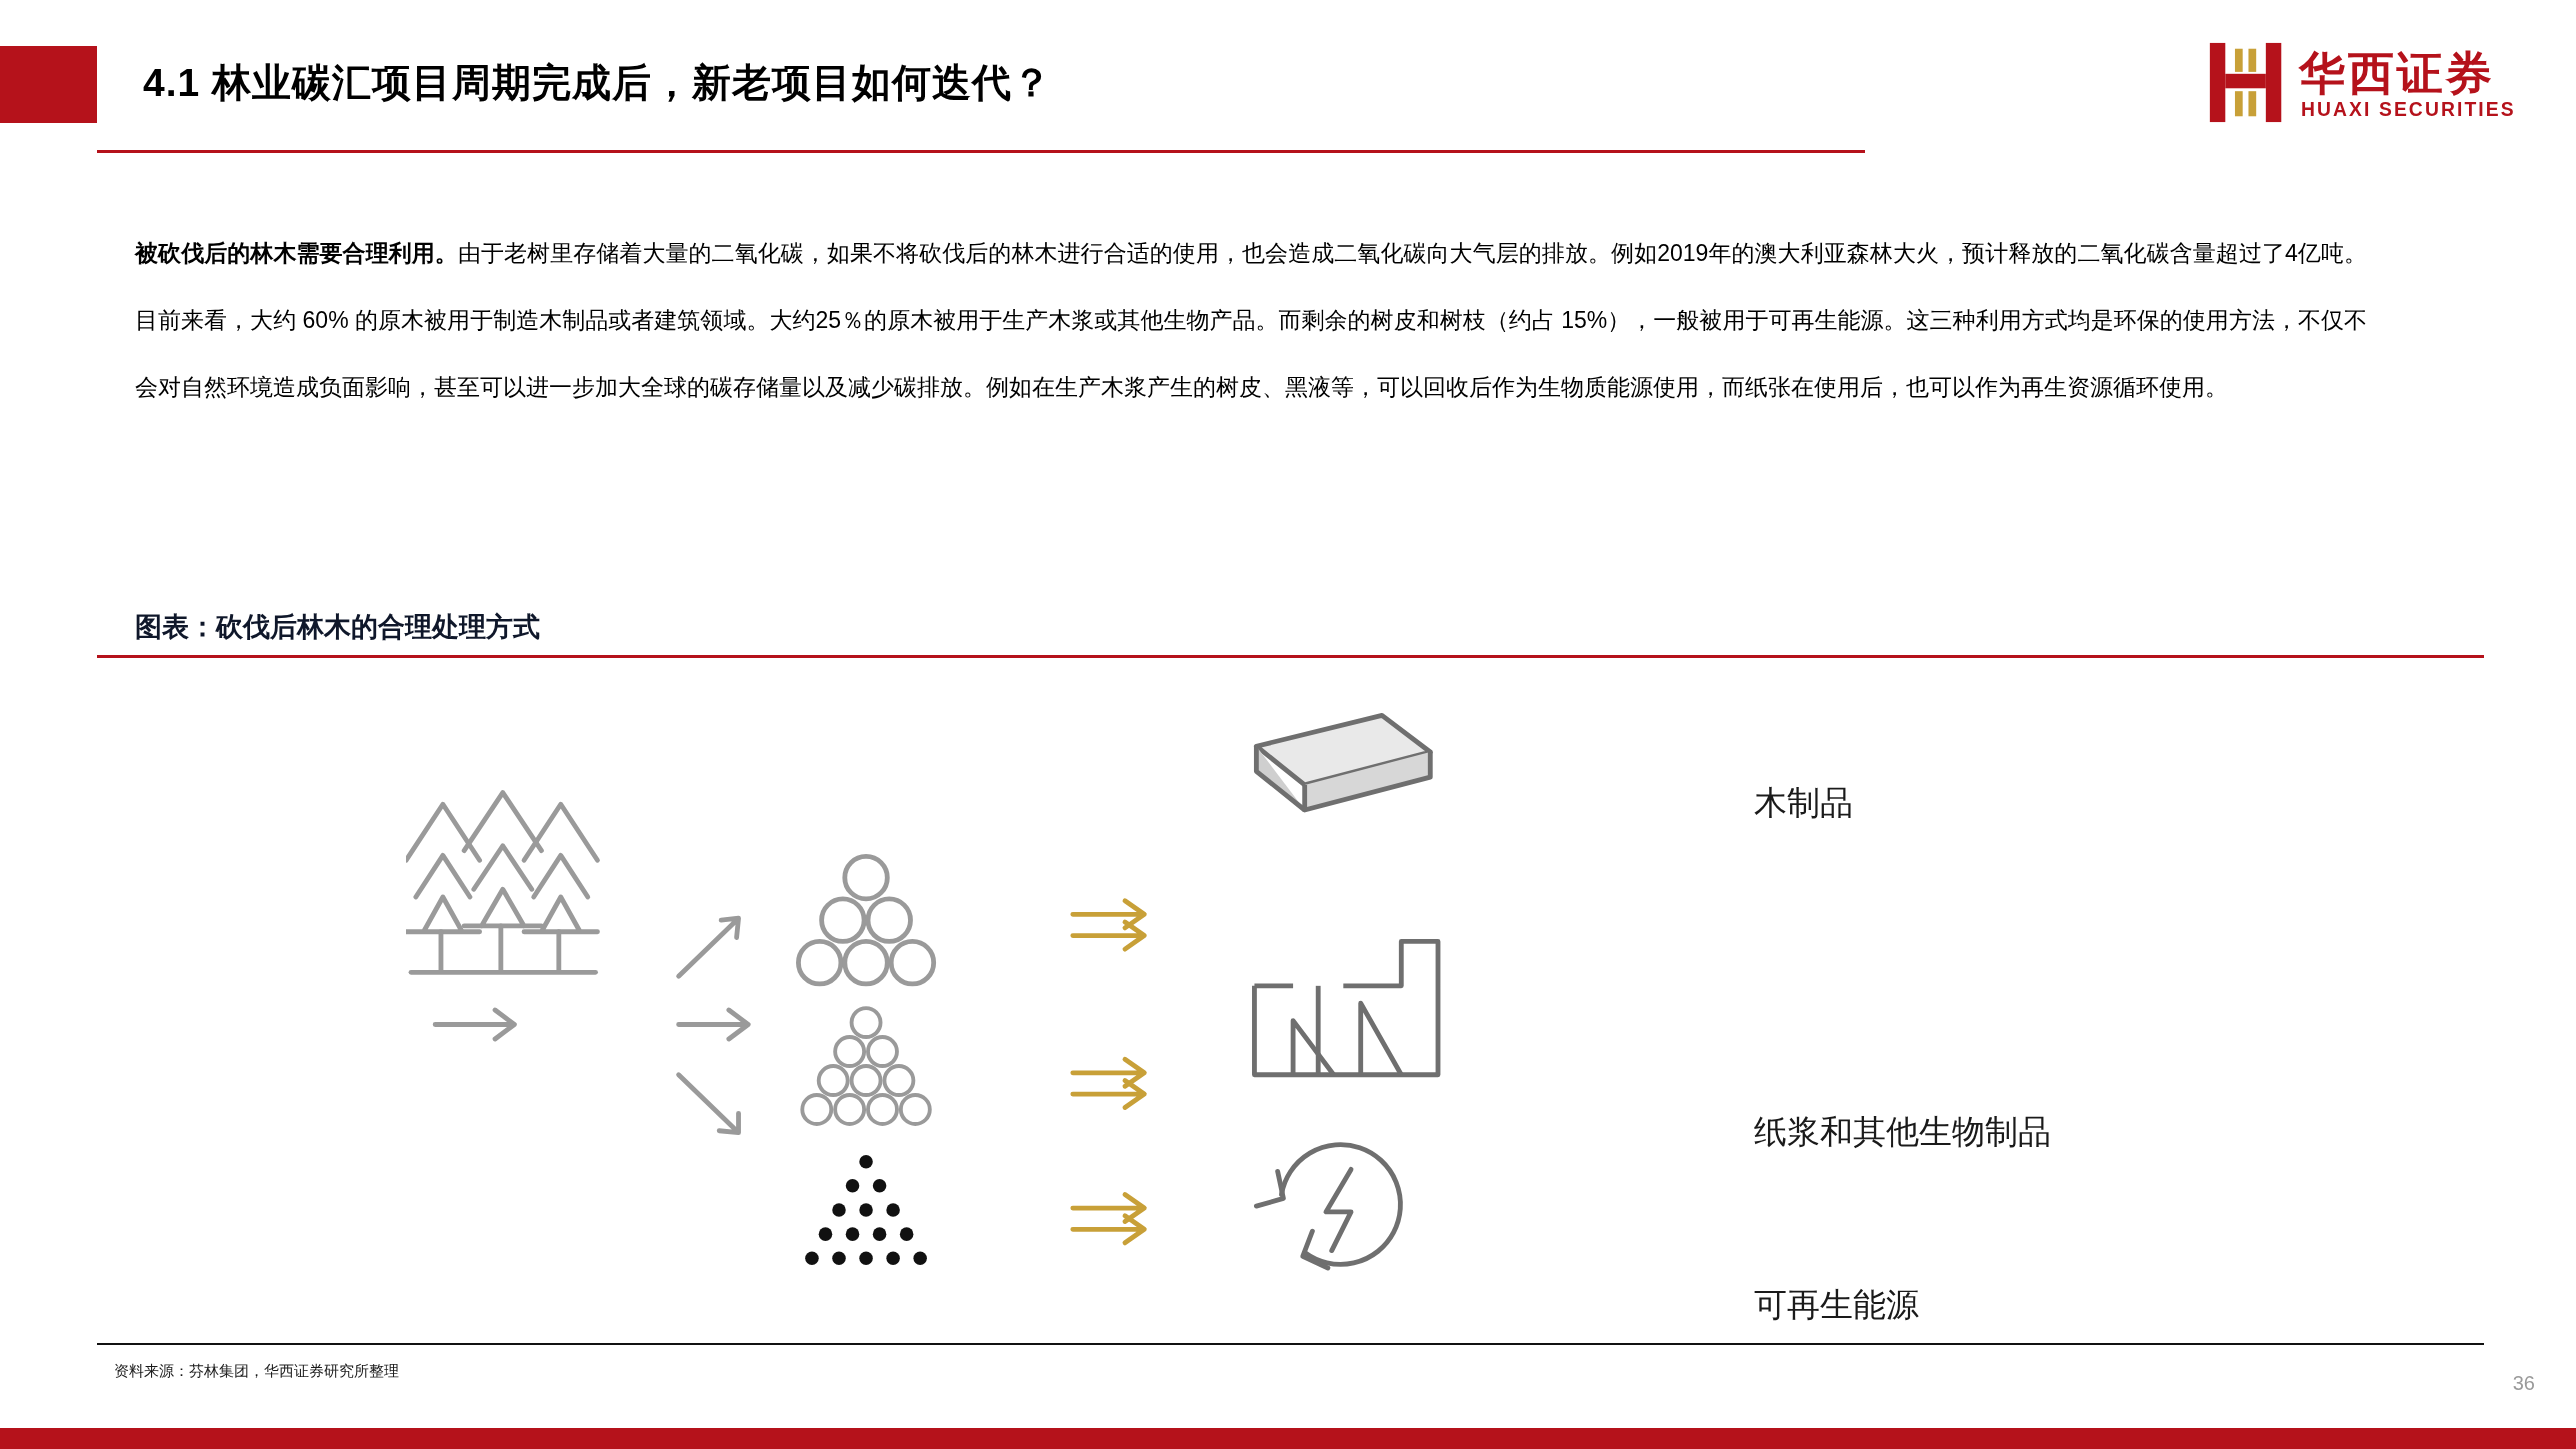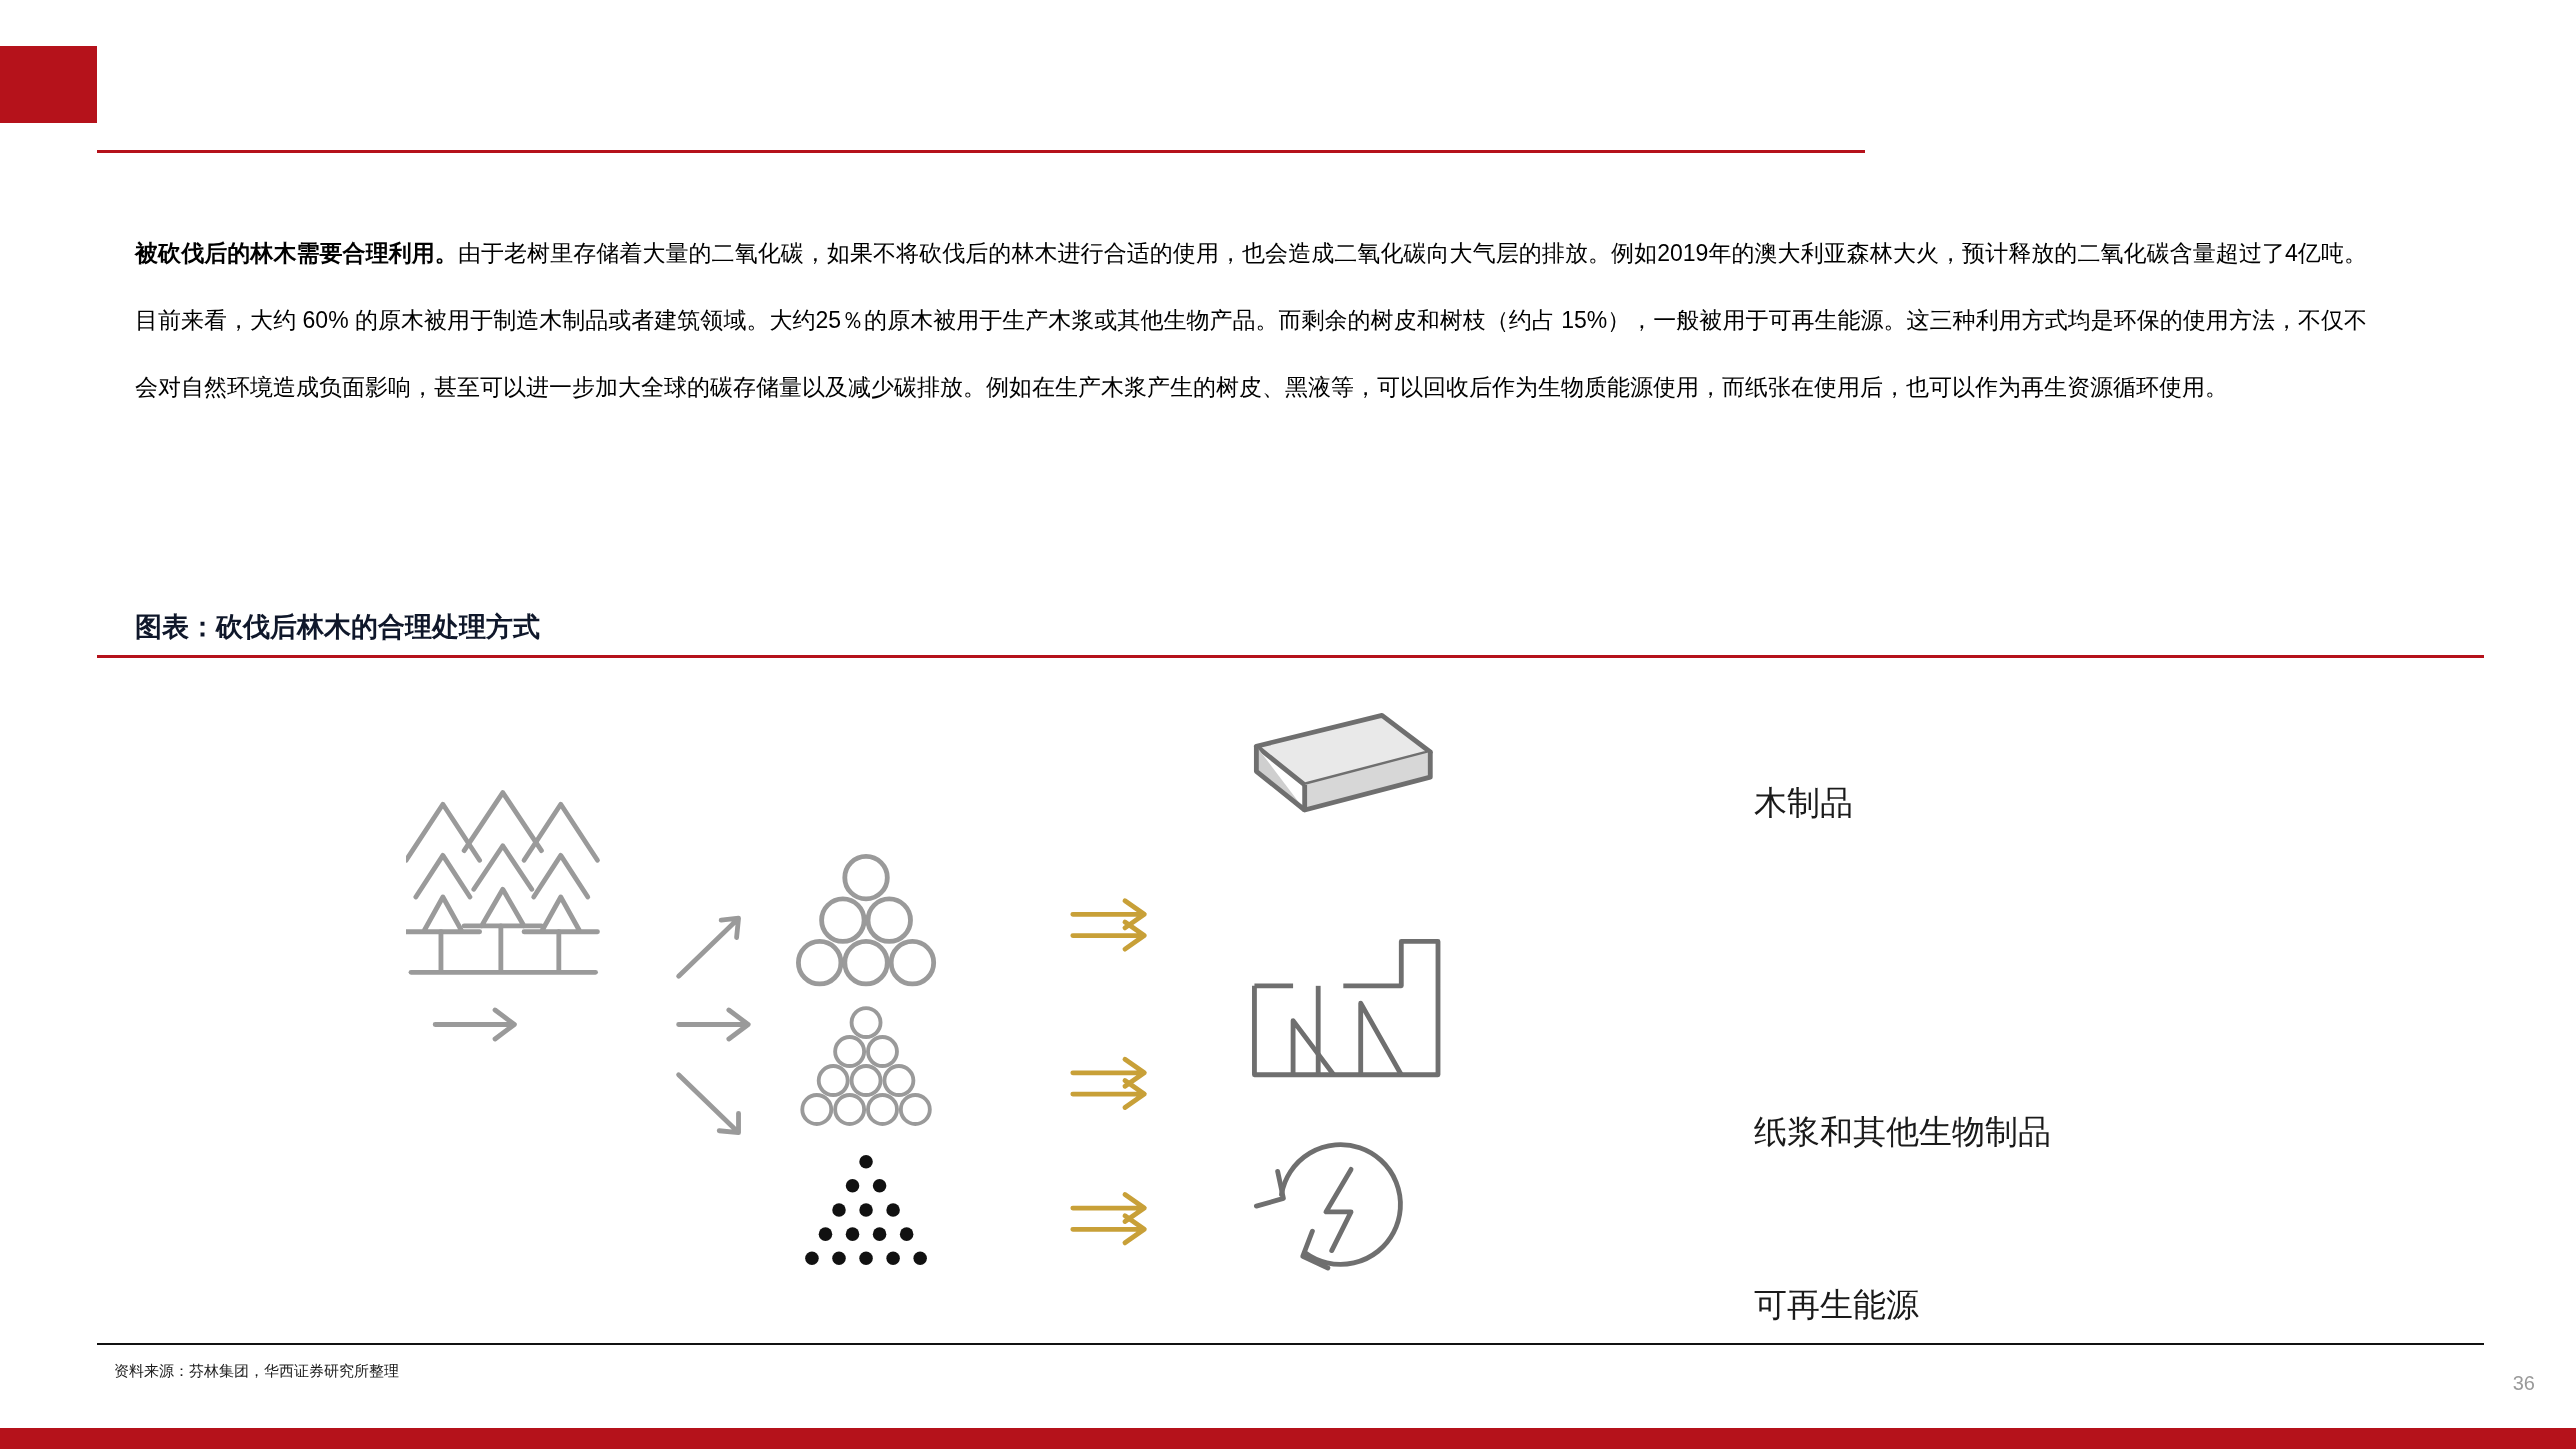--- a/index.html
+++ b/index.html
@@ -168,22 +168,36 @@
     width: 2576px;
     height: 21px;
     background: #b5121b;
   }
 </style>
 </head>
 <body>
 
 <div class="header">
   <div class="header-redblock"></div>
+  <div class="slide-title">4.1 林业碳汇项目周期完成后，新老项目如何迭代？</div>
   <div class="title-rule"></div>
 
+  <div class="logo">
+    <svg class="logo-h" viewBox="0 0 86 86">
+      <rect x="4" y="2" width="16" height="82" fill="#b5121b"></rect>
+      <rect x="62" y="2" width="16" height="82" fill="#b5121b"></rect>
+      <rect x="20" y="34" width="42" height="15" fill="#b5121b"></rect>
+      <rect x="30" y="8" width="8" height="24" fill="#c8a038"></rect>
+      <rect x="44" y="8" width="8" height="24" fill="#c8a038"></rect>
+      <rect x="30" y="52" width="8" height="26" fill="#c8a038"></rect>
+      <rect x="44" y="52" width="8" height="26" fill="#c8a038"></rect>
+    </svg>
+    <div class="logo-cn">华西证券</div>
+    <div class="logo-en">HUAXI SECURITIES</div>
+  </div>
 </div>
 
 <div class="bodytext">
   <b>被砍伐后的林木需要合理利用。</b><span>由于老树里存储着大量的二氧化碳，如果不将砍伐后的林木进行合适的使用，也会造成二氧化碳向大气层的排放。例如2019年的澳大利亚森林大火，预计释放的二氧化碳含量超过了4亿吨。目前来看，大约 60% 的原木被用于制造木制品或者建筑领域。大约25％的原木被用于生产木浆或其他生物产品。而剩余的树皮和树枝（约占 15%），一般被用于可再生能源。这三种利用方式均是环保的使用方法，不仅不会对自然环境造成负面影响，甚至可以进一步加大全球的碳存储量以及减少碳排放。例如在生产木浆产生的树皮、黑液等，可以回收后作为生物质能源使用，而纸张在使用后，也可以作为再生资源循环使用。</span>
 </div>
 
 <div class="exhibit-caption">图表：砍伐后林木的合理处理方式</div>
 <div class="exhibit-rule"></div>
 
 <div class="figure">

